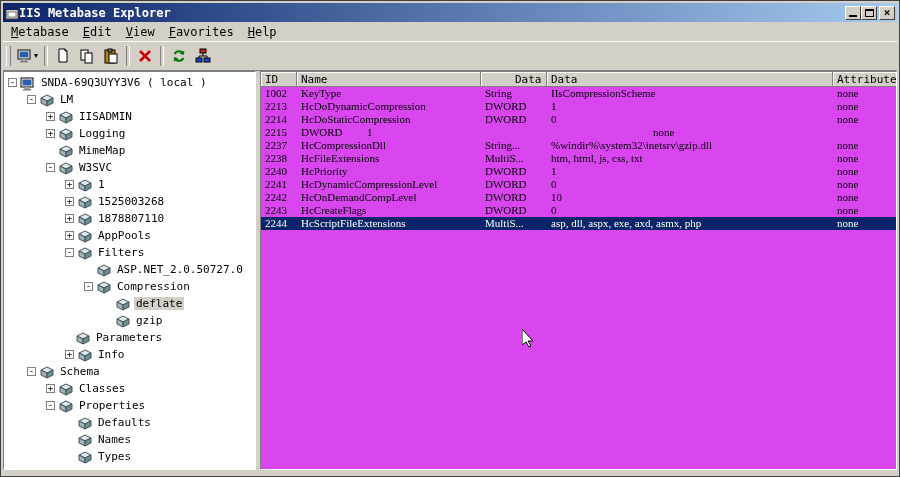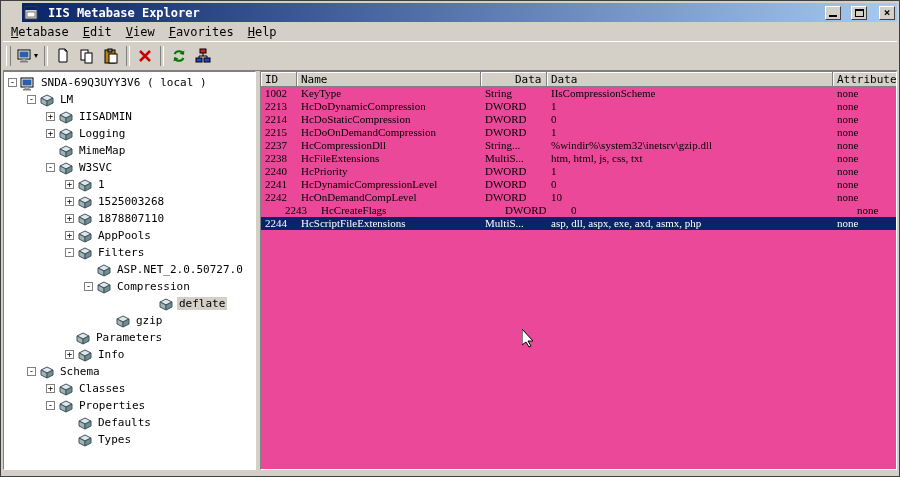--- a/index.html
+++ b/index.html
@@ -4,22 +4,22 @@
 <style>
   html,body{margin:0;padding:0;background:#808080;}
   .window{
     position:relative;width:900px;height:477px;box-sizing:border-box;
     background:#d4d0c8;padding:2px;display:flex;flex-direction:column;
     font-family:"DejaVu Sans Mono",monospace;color:#000;
     border:1px solid #404040;overflow:hidden;
   }
   
   .titlebar{
-    height:19px;flex:0 0 19px;display:flex;align-items:center;gap:10px;
-    background:linear-gradient(90deg,#0a246a,#a6caf0);padding:0 2px;margin-left:19px;
+    height:19px;flex:0 0 19px;display:flex;align-items:center;gap:0;
+    background:linear-gradient(90deg,#0a246a,#a6caf0);padding:0 2px;
   }
   .title-icon{width:14px;height:14px;display:inline-flex;}
   .title{flex:1;color:#fff;font-weight:bold;font-size:12px;white-space:nowrap;overflow:hidden;}
   .winbtn{
     width:16px;height:14px;background:#d4d0c8;display:inline-flex;align-items:center;justify-content:center;
     border:1px solid;border-color:#fff #404040 #404040 #fff;box-sizing:border-box;position:relative;
   }
   .winbtn.close{margin-left:2px;}
   .glyph-min{display:block;width:8px;height:2px;background:#000;margin-top:7px;}
   .glyph-max{display:block;width:9px;height:8px;border:1px solid #000;border-top-width:2px;box-sizing:border-box;}
@@ -42,21 +42,21 @@
   .tb-sep{width:2px;height:20px;border-left:1px solid #808080;border-right:1px solid #fff;margin:0 3px;}
   .dd{font-size:8px;margin-left:1px;line-height:8px;}
   
   .main{flex:1;min-height:0;display:flex;margin-bottom:4px;}
   .tree-panel{
     width:253px;flex:0 0 253px;background:#fff;overflow:hidden;padding-top:2px;box-sizing:border-box;
     border:1px solid;border-color:#808080 #fff #fff #808080;
   }
   .splitter{width:4px;flex:0 0 4px;background:#d4d0c8;}
   .list-panel{
-    flex:1;min-width:0;background:#ec4899;display:flex;flex-direction:column;overflow:hidden;
+    flex:1;min-width:0;background:#d946ef;display:flex;flex-direction:column;overflow:hidden;
     border:1px solid;border-color:#808080 #fff #fff #808080;
   }
   
   .tree-row{display:flex;align-items:center;height:17px;white-space:nowrap;font-size:11px;}
   .expander{
     flex:0 0 9px;width:9px;height:9px;box-sizing:border-box;border:1px solid #808080;background:#fff;
     font-size:9px;line-height:7px;text-align:center;margin-right:3px;
   }
   .expander.hidden{visibility:hidden;}
   .tree-icon{flex:0 0 16px;width:16px;height:14px;margin-right:3px;display:inline-flex;}
@@ -320,21 +320,21 @@
           <span class="expander">-</span>
           <span class="tree-icon">
             <svg width="16" height="14" viewBox="0 0 16 14">
               <path d="M2 5 L8 2 L14 5 L8 8 Z" fill="#dfe8e8" stroke="#44515e"></path>
               <path d="M2 5 L8 8 L8 13 L2 10 Z" fill="#9fb6b6" stroke="#44515e"></path>
               <path d="M14 5 L8 8 L8 13 L14 10 Z" fill="#6d8f8f" stroke="#44515e"></path>
             </svg>
           </span>
           <span class="tree-label">Compression</span>
         </div>
-        <div class="tree-row" style="padding-left: 99px; margin-left: 43px;">
+        <div class="tree-row" style="padding-left: 99px;">
           <span class="expander hidden">-</span>
           <span class="tree-icon">
             <svg width="16" height="14" viewBox="0 0 16 14">
               <path d="M2 5 L8 2 L14 5 L8 8 Z" fill="#dfe8e8" stroke="#44515e"></path>
               <path d="M2 5 L8 8 L8 13 L2 10 Z" fill="#9fb6b6" stroke="#44515e"></path>
               <path d="M14 5 L8 8 L8 13 L14 10 Z" fill="#6d8f8f" stroke="#44515e"></path>
             </svg>
           </span>
           <span class="tree-label sel">deflate</span>
         </div>
@@ -407,20 +407,31 @@
         <div class="tree-row" style="padding-left: 61px;">
           <span class="expander hidden">-</span>
           <span class="tree-icon">
             <svg width="16" height="14" viewBox="0 0 16 14">
               <path d="M2 5 L8 2 L14 5 L8 8 Z" fill="#dfe8e8" stroke="#44515e"></path>
               <path d="M2 5 L8 8 L8 13 L2 10 Z" fill="#9fb6b6" stroke="#44515e"></path>
               <path d="M14 5 L8 8 L8 13 L14 10 Z" fill="#6d8f8f" stroke="#44515e"></path>
             </svg>
           </span>
           <span class="tree-label">Defaults</span>
+        </div>
+        <div class="tree-row" style="padding-left: 61px;">
+          <span class="expander hidden">-</span>
+          <span class="tree-icon">
+            <svg width="16" height="14" viewBox="0 0 16 14">
+              <path d="M2 5 L8 2 L14 5 L8 8 Z" fill="#dfe8e8" stroke="#44515e"></path>
+              <path d="M2 5 L8 8 L8 13 L2 10 Z" fill="#9fb6b6" stroke="#44515e"></path>
+              <path d="M14 5 L8 8 L8 13 L14 10 Z" fill="#6d8f8f" stroke="#44515e"></path>
+            </svg>
+          </span>
+          <span class="tree-label">Names</span>
         </div>
         <div class="tree-row" style="padding-left: 61px;">
           <span class="expander hidden">-</span>
           <span class="tree-icon">
             <svg width="16" height="14" viewBox="0 0 16 14">
               <path d="M2 5 L8 2 L14 5 L8 8 Z" fill="#dfe8e8" stroke="#44515e"></path>
               <path d="M2 5 L8 8 L8 13 L2 10 Z" fill="#9fb6b6" stroke="#44515e"></path>
               <path d="M14 5 L8 8 L8 13 L14 10 Z" fill="#6d8f8f" stroke="#44515e"></path>
             </svg>
           </span>
@@ -453,21 +464,20 @@
           </div>
           <div class="lrow">
             <div class="lcell" style="width: 36px; flex: 0 0 36px;">2214</div>
             <div class="lcell" style="width: 184px; flex: 0 0 184px;">HcDoStaticCompression</div>
             <div class="lcell" style="width: 66px; flex: 0 0 66px;">DWORD</div>
             <div class="lcell" style="width: 286px; flex: 0 0 286px;">0</div>
             <div class="lcell last">none</div>
           </div>
           <div class="lrow">
             <div class="lcell" style="width: 36px; flex: 0 0 36px;">2215</div>
-            <div class="lcell" style="width: 184px; flex: 0 0 184px;">HcDoOnDemandCompression</div>
             <div class="lcell" style="width: 66px; flex: 0 0 66px;">DWORD</div>
             <div class="lcell" style="width: 286px; flex: 0 0 286px;">1</div>
             <div class="lcell last">none</div>
           </div>
           <div class="lrow">
             <div class="lcell" style="width: 36px; flex: 0 0 36px;">2237</div>
             <div class="lcell" style="width: 184px; flex: 0 0 184px;">HcCompressionDll</div>
             <div class="lcell" style="width: 66px; flex: 0 0 66px;">String...</div>
             <div class="lcell" style="width: 286px; flex: 0 0 286px;">%windir%\system32\inetsrv\gzip.dll</div>
             <div class="lcell last">none</div>
@@ -494,21 +504,21 @@
             <div class="lcell last">none</div>
           </div>
           <div class="lrow">
             <div class="lcell" style="width: 36px; flex: 0 0 36px;">2242</div>
             <div class="lcell" style="width: 184px; flex: 0 0 184px;">HcOnDemandCompLevel</div>
             <div class="lcell" style="width: 66px; flex: 0 0 66px;">DWORD</div>
             <div class="lcell" style="width: 286px; flex: 0 0 286px;">10</div>
             <div class="lcell last">none</div>
           </div>
           <div class="lrow">
-            <div class="lcell" style="width: 36px; flex: 0 0 36px; margin-left: 20px;">2243</div>
+            <div class="lcell" style="width: 36px; flex: 0 0 36px;">2243</div>
             <div class="lcell" style="width: 184px; flex: 0 0 184px;">HcCreateFlags</div>
             <div class="lcell" style="width: 66px; flex: 0 0 66px;">DWORD</div>
             <div class="lcell" style="width: 286px; flex: 0 0 286px;">0</div>
             <div class="lcell last">none</div>
           </div>
           <div class="lrow sel">
             <div class="lcell" style="width: 36px; flex: 0 0 36px;">2244</div>
             <div class="lcell" style="width: 184px; flex: 0 0 184px;">HcScriptFileExtensions</div>
             <div class="lcell" style="width: 66px; flex: 0 0 66px;">MultiS...</div>
             <div class="lcell" style="width: 286px; flex: 0 0 286px;">asp, dll, aspx, exe, axd, asmx, php</div>

